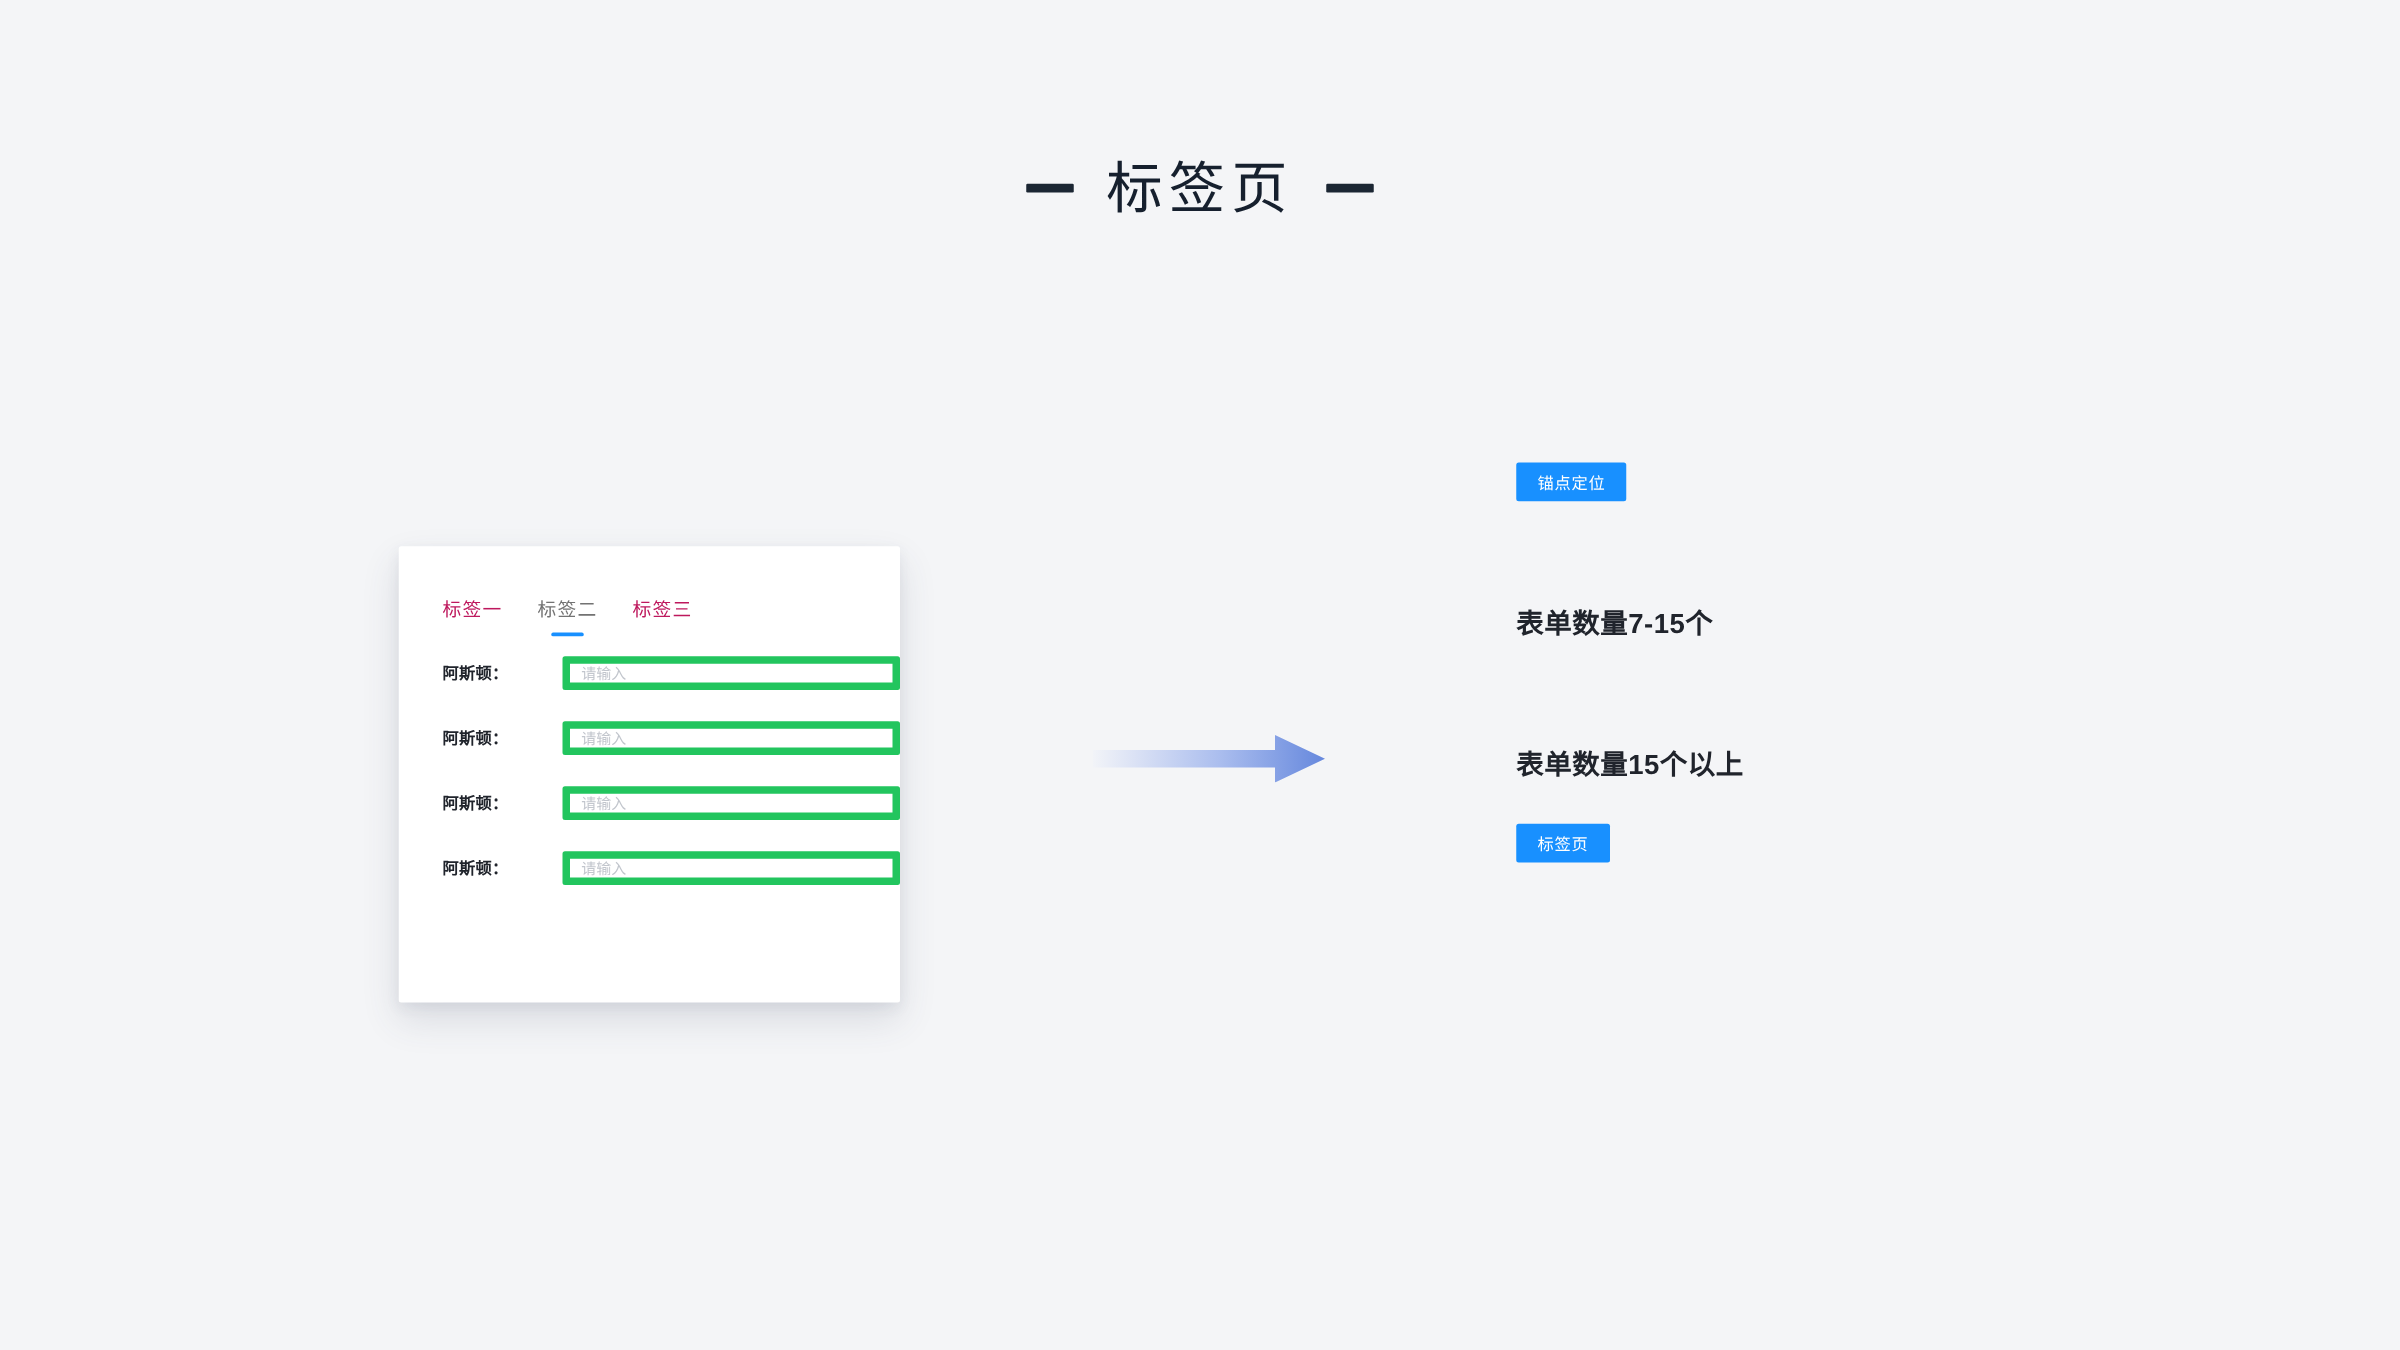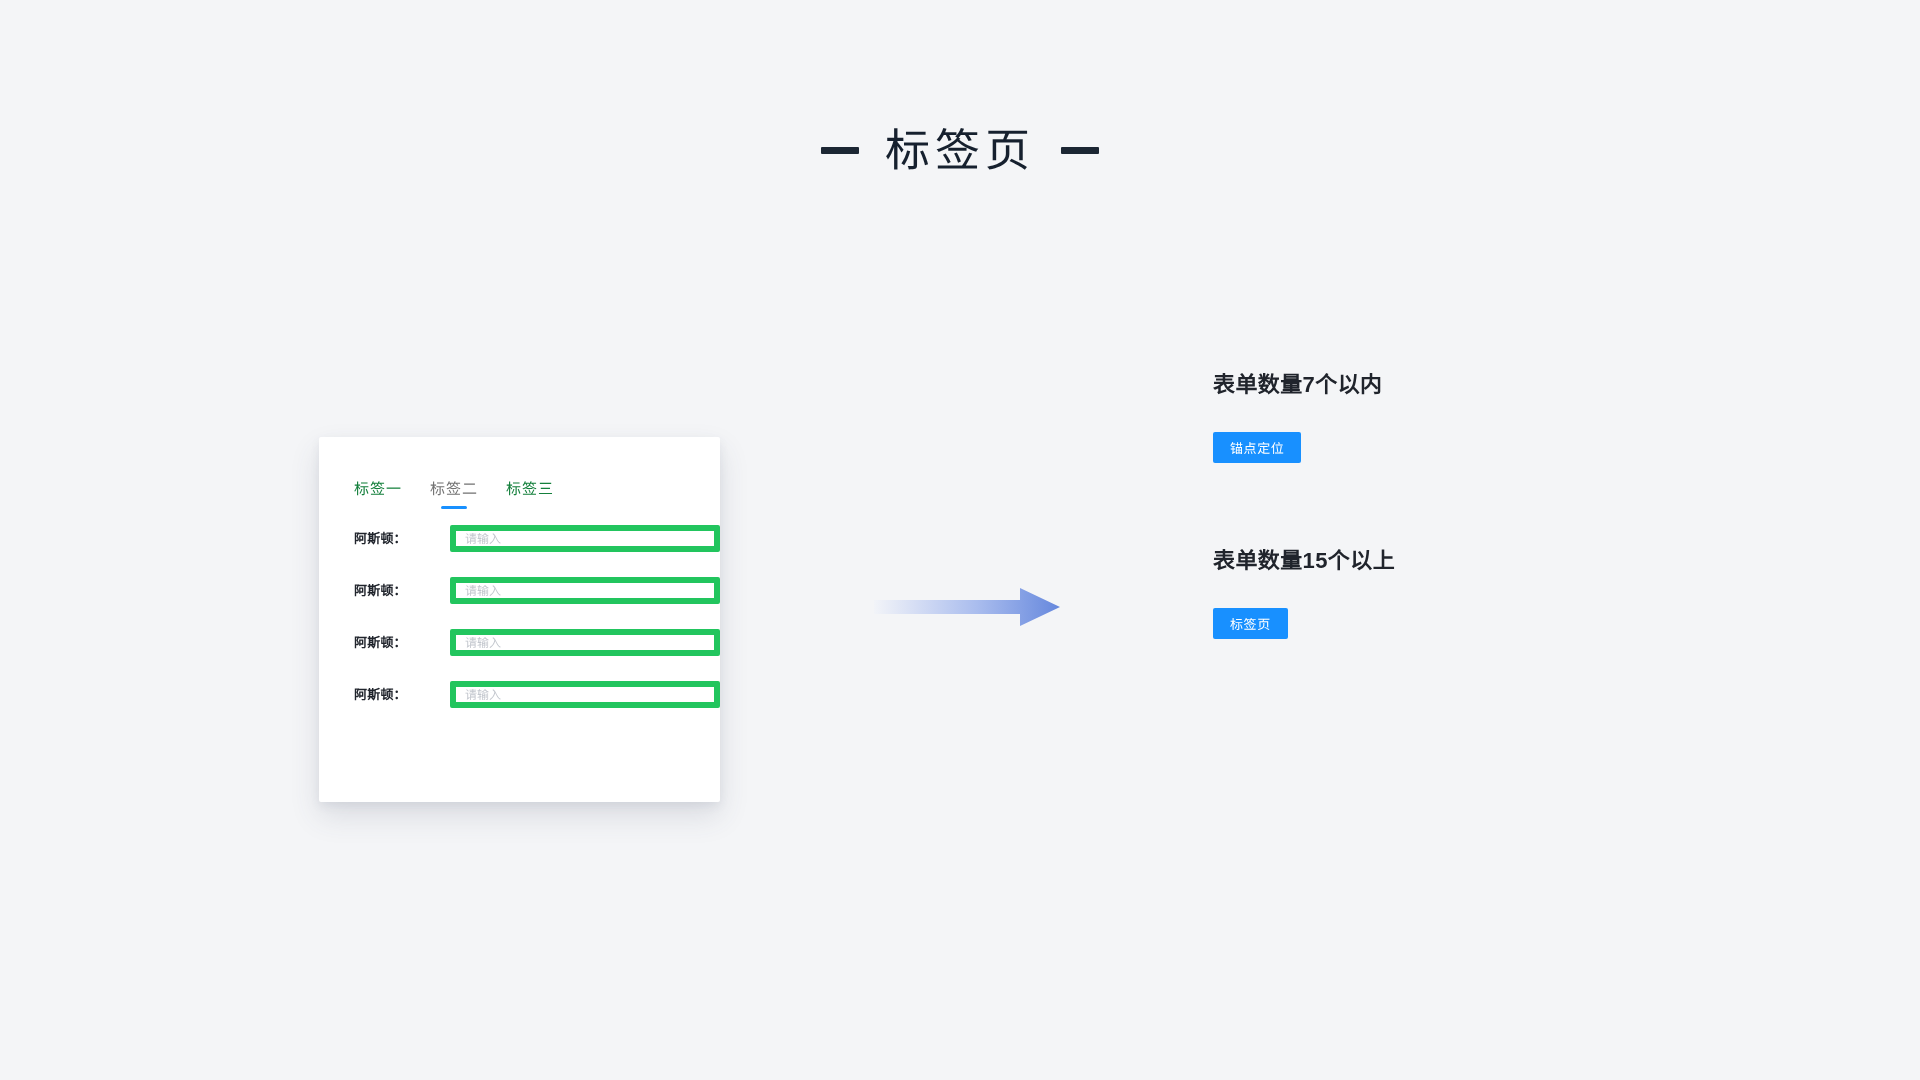--- a/index.html
+++ b/index.html
@@ -61,21 +61,21 @@
     left: 35px;
     top: 41px;
     display: flex;
     align-items: flex-start;
     gap: 28px;
   }
   .tab-item {
     position: relative;
     font-size: 15px;
     line-height: 22px;
-    color: #15803d;
+    color: #be185d;
     letter-spacing: 1px;
     white-space: nowrap;
     padding-bottom: 9px;
     cursor: pointer;
   }
   .tab-item.is-active {
     color: #737373;
   }
   .tab-underline {
     position: absolute;
@@ -232,27 +232,27 @@
       <stop offset="55%" stop-color="#aabdee"></stop>
       <stop offset="100%" stop-color="#6688dd"></stop>
     </linearGradient>
   </defs>
   <path d="M0,12 L146,12 L146,0 L186,19 L146,38 L146,26 L0,26 Z" fill="url(#arrowGrad)"></path>
 </svg>
 
 <div class="guide-column">
 
   <div class="guide-group">
-    <h2 class="guide-heading">表单数量7个以内</h2>
     <div class="guide-buttons">
       <button class="guide-btn">锚点定位</button>
     </div>
   </div>
 
   <div class="guide-group">
+    <h2 class="guide-heading">表单数量7-15个</h2>
   </div>
 
   <div class="guide-group">
     <h2 class="guide-heading">表单数量15个以上</h2>
     <div class="guide-buttons">
       <button class="guide-btn">标签页</button>
     </div>
   </div>
 
 </div>

